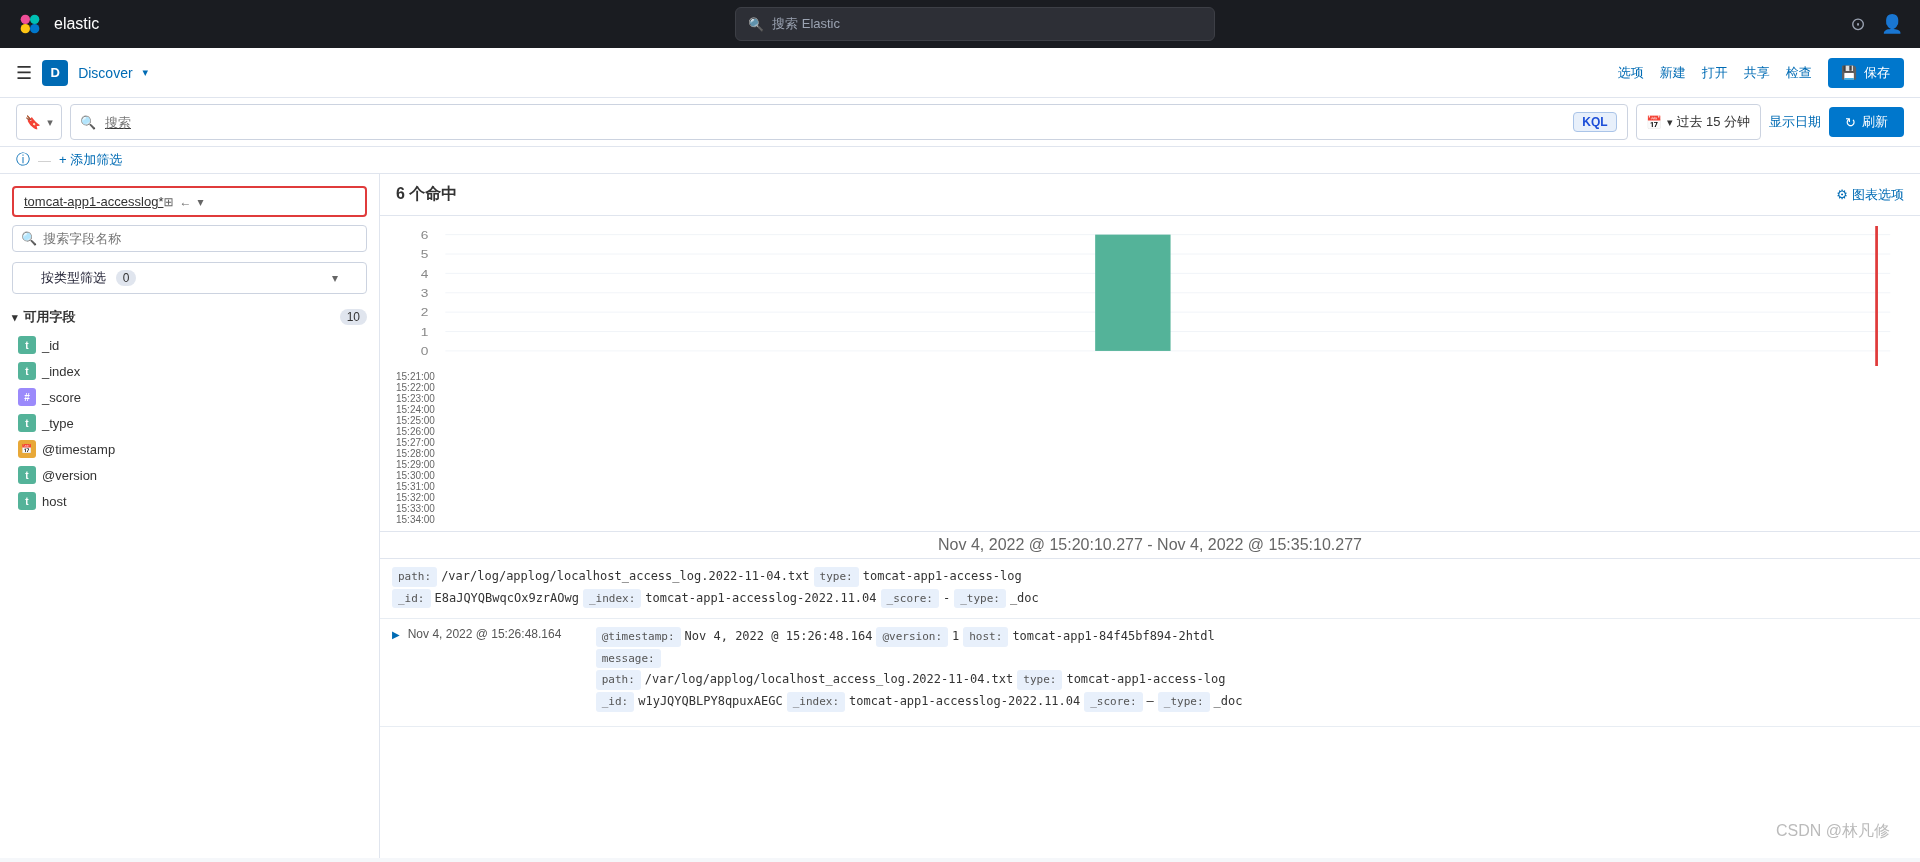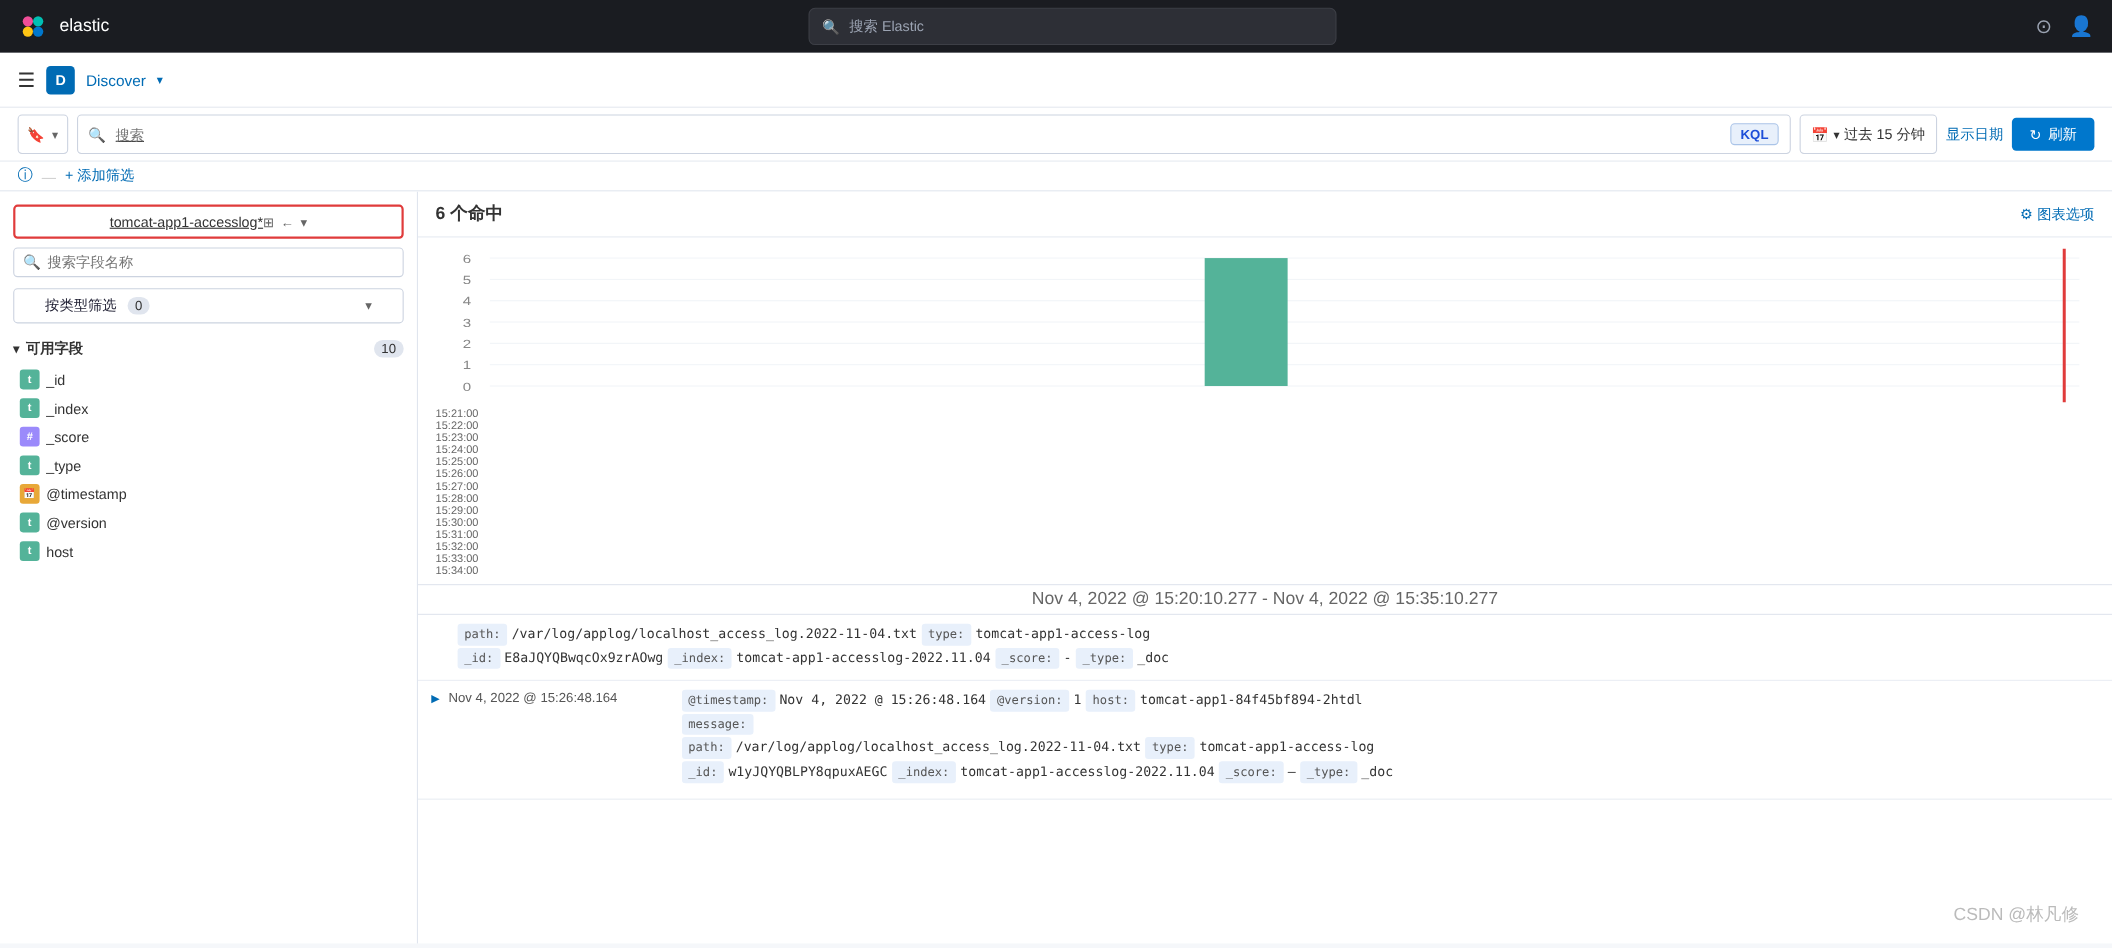--- a/index.html
+++ b/index.html
@@ -155,21 +155,21 @@
       overflow-y: auto;
     }
 
     .index-selector {
       margin: 12px 12px 8px;
       border: 2px solid #e03b3b;
       border-radius: 4px;
       padding: 6px 10px;
       display: flex;
       align-items: center;
-      justify-content: center;
+      justify-content: flex-start;
       cursor: pointer;
       background: #fff;
     }
     .index-name { font-size: 13px; color: #333; font-weight: 500; text-decoration: underline; }
     .index-icons { display: flex; align-items: center; gap: 6px; color: #666; }
 
     .field-search {
       margin: 4px 12px;
       display: flex;
       align-items: center;
@@ -291,21 +291,21 @@
       background: #fff;
     }
     .log-entry-header {
       display: flex;
       align-items: flex-start;
       gap: 8px;
       margin-bottom: 4px;
     }
     .expand-btn { color: #006bb4; font-size: 10px; cursor: pointer; margin-top: 2px; flex-shrink: 0; }
     .log-timestamp { font-size: 12px; color: #555; white-space: nowrap; flex-shrink: 0; width: 180px; }
-    .log-content { font-size: 12px; color: #333; font-family: monospace; line-height: 1.6; margin-left: 24px; }
+    .log-content { font-size: 12px; color: #333; font-family: monospace; line-height: 1.6; }
     .field-key { color: #555; font-weight: 500; }
     .log-row { display: flex; flex-wrap: wrap; gap: 4px; margin-bottom: 2px; align-items: baseline; }
     .log-tag {
       background: #e8f0fb;
       border-radius: 3px;
       padding: 1px 6px;
       font-size: 11px;
       white-space: nowrap;
     }
 
@@ -347,20 +347,31 @@
     <span style="font-size:18px;cursor:pointer;">👤</span>
   </div>
 </div>
 
 <div class="second-bar">
   <div class="second-bar-left">
     <span class="hamburger">☰</span>
     <div class="discover-badge">D</div>
     <span class="discover-label">Discover</span>
     <span class="chevron-down">▾</span>
+  </div>
+  <div class="second-bar-right">
+    <button class="nav-btn">选项</button>
+    <button class="nav-btn">新建</button>
+    <button class="nav-btn">打开</button>
+    <button class="nav-btn">共享</button>
+    <button class="nav-btn">检查</button>
+    <button class="save-btn">
+      <span>💾</span>
+      <span>保存</span>
+    </button>
   </div>
 </div>
 
 <div class="filter-bar">
   <div style="display:flex;align-items:center;gap:6px;border:1px solid #ccd3e0;border-radius:4px;padding:0 8px;height:36px;background:#fff;">
     <span style="color:#666;">🔖</span>
     <span style="color:#666;font-size:11px;">▾</span>
   </div>
   <div class="search-input-wrap">
     <span style="color:#999;">🔍</span>

